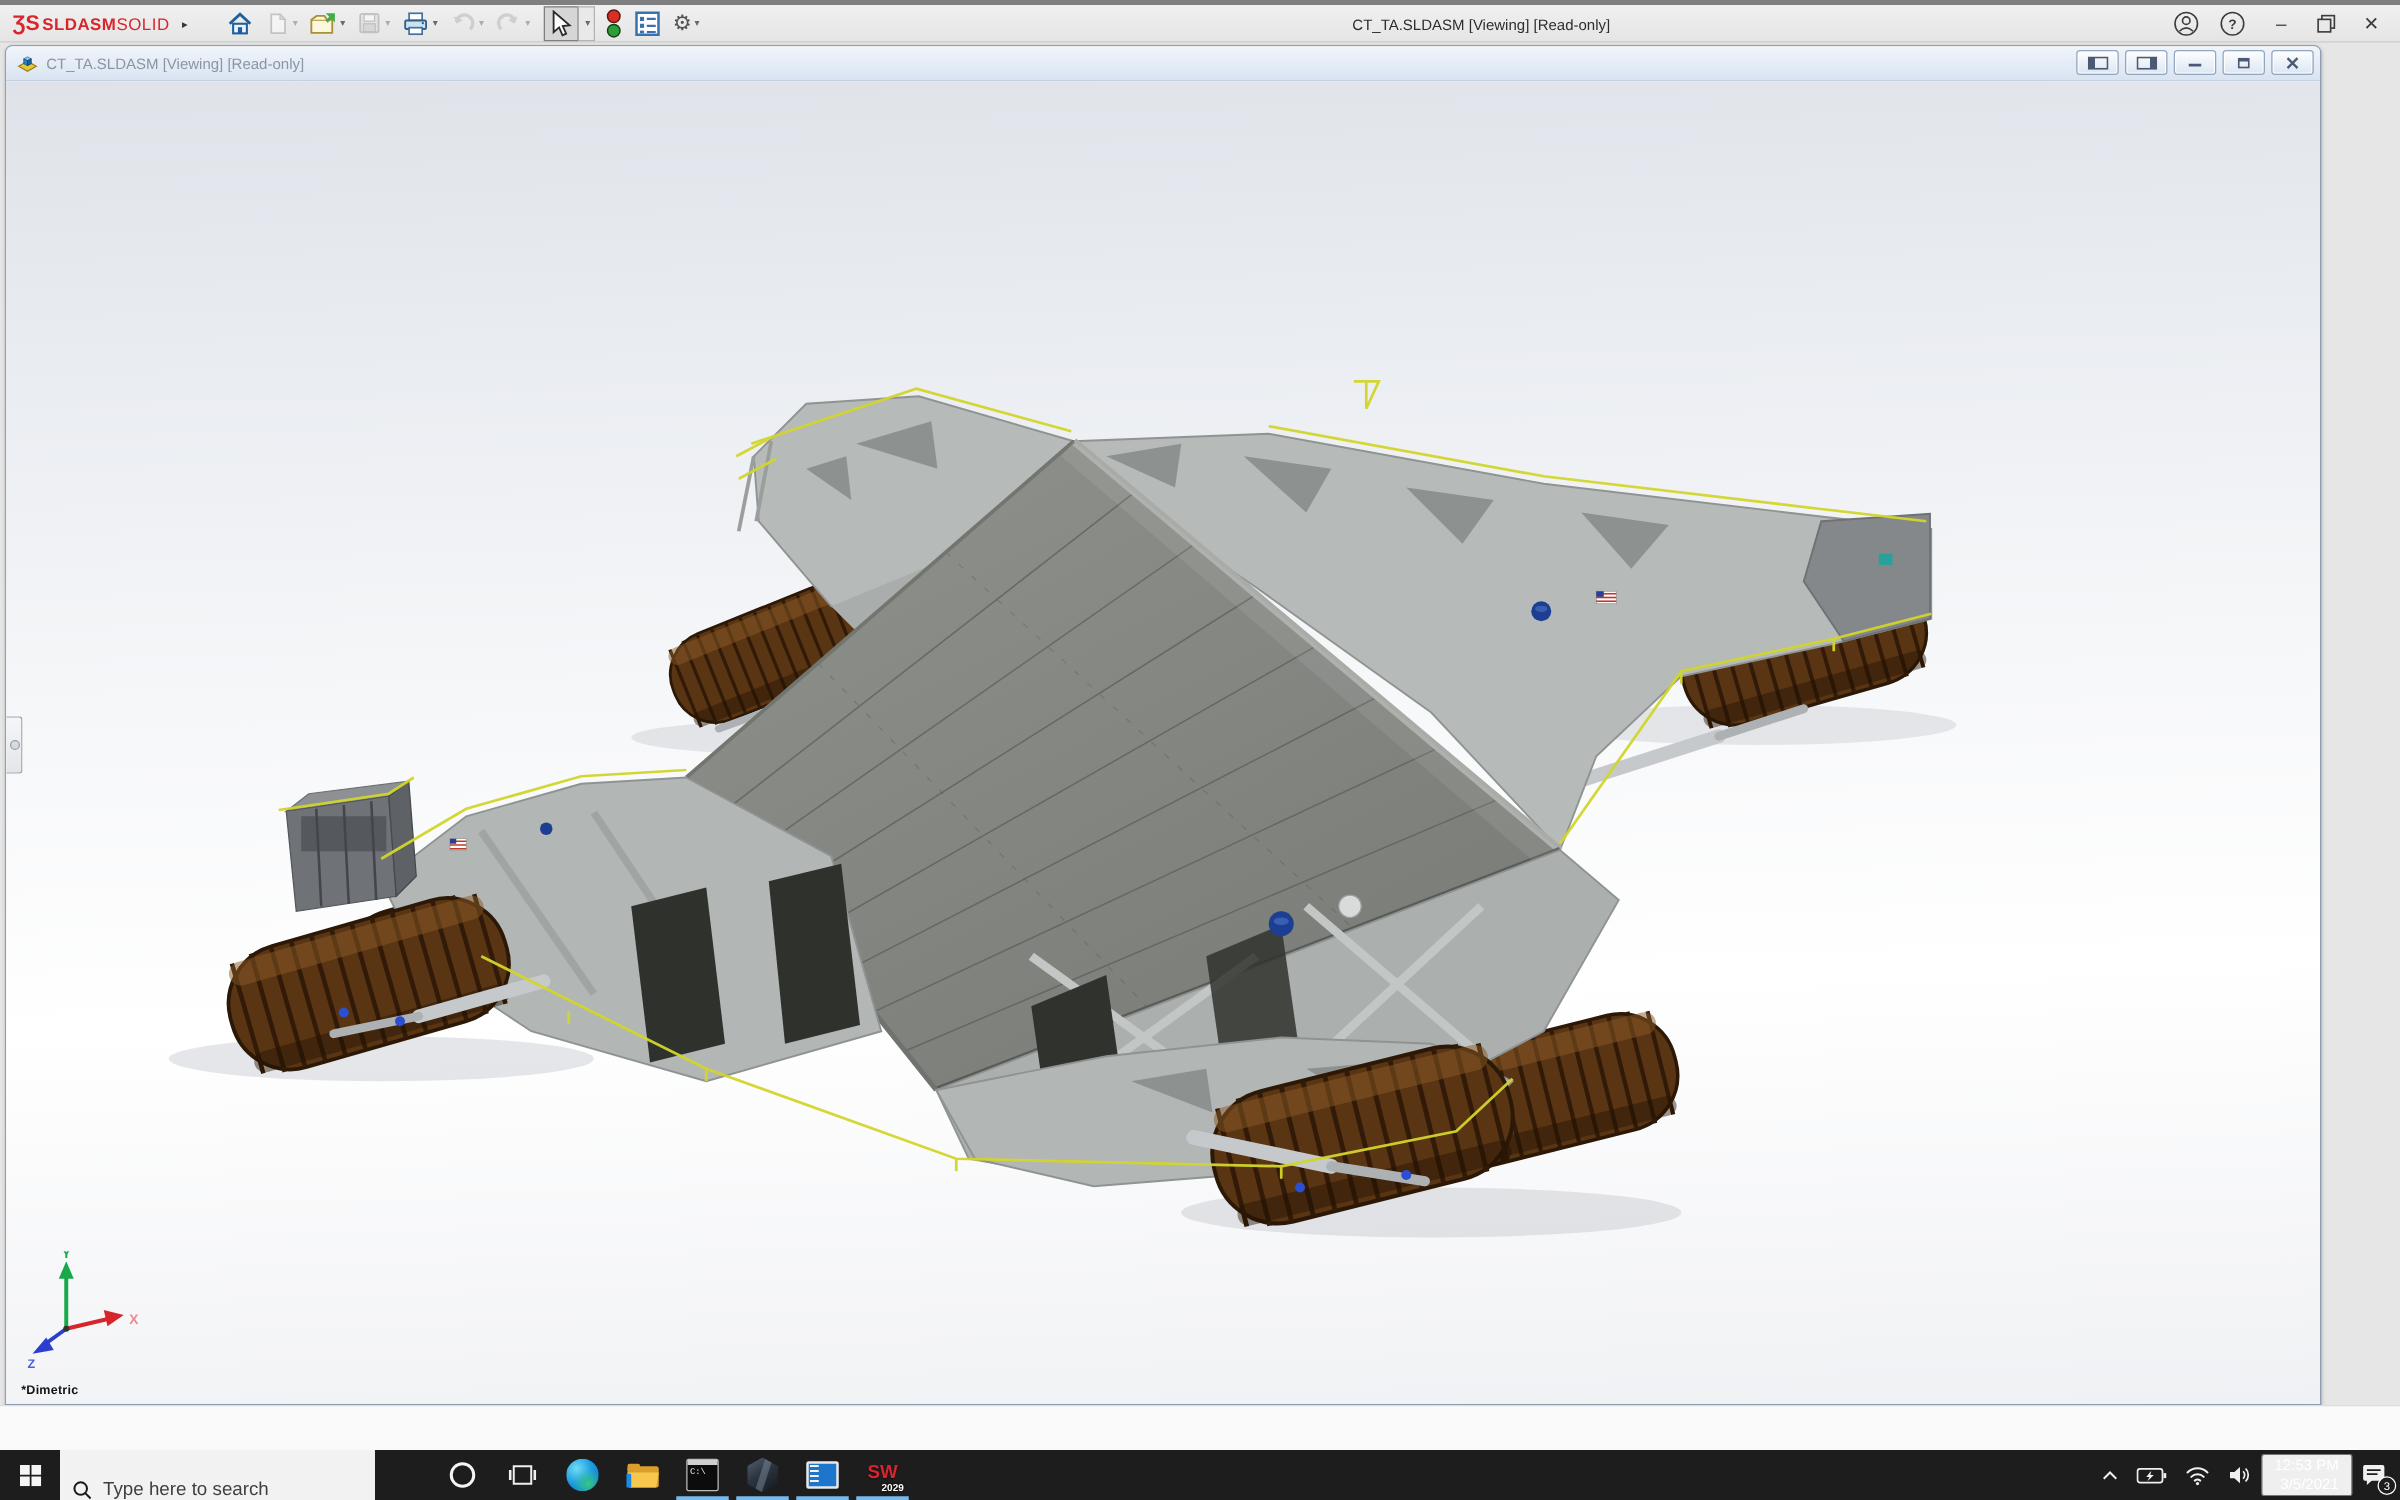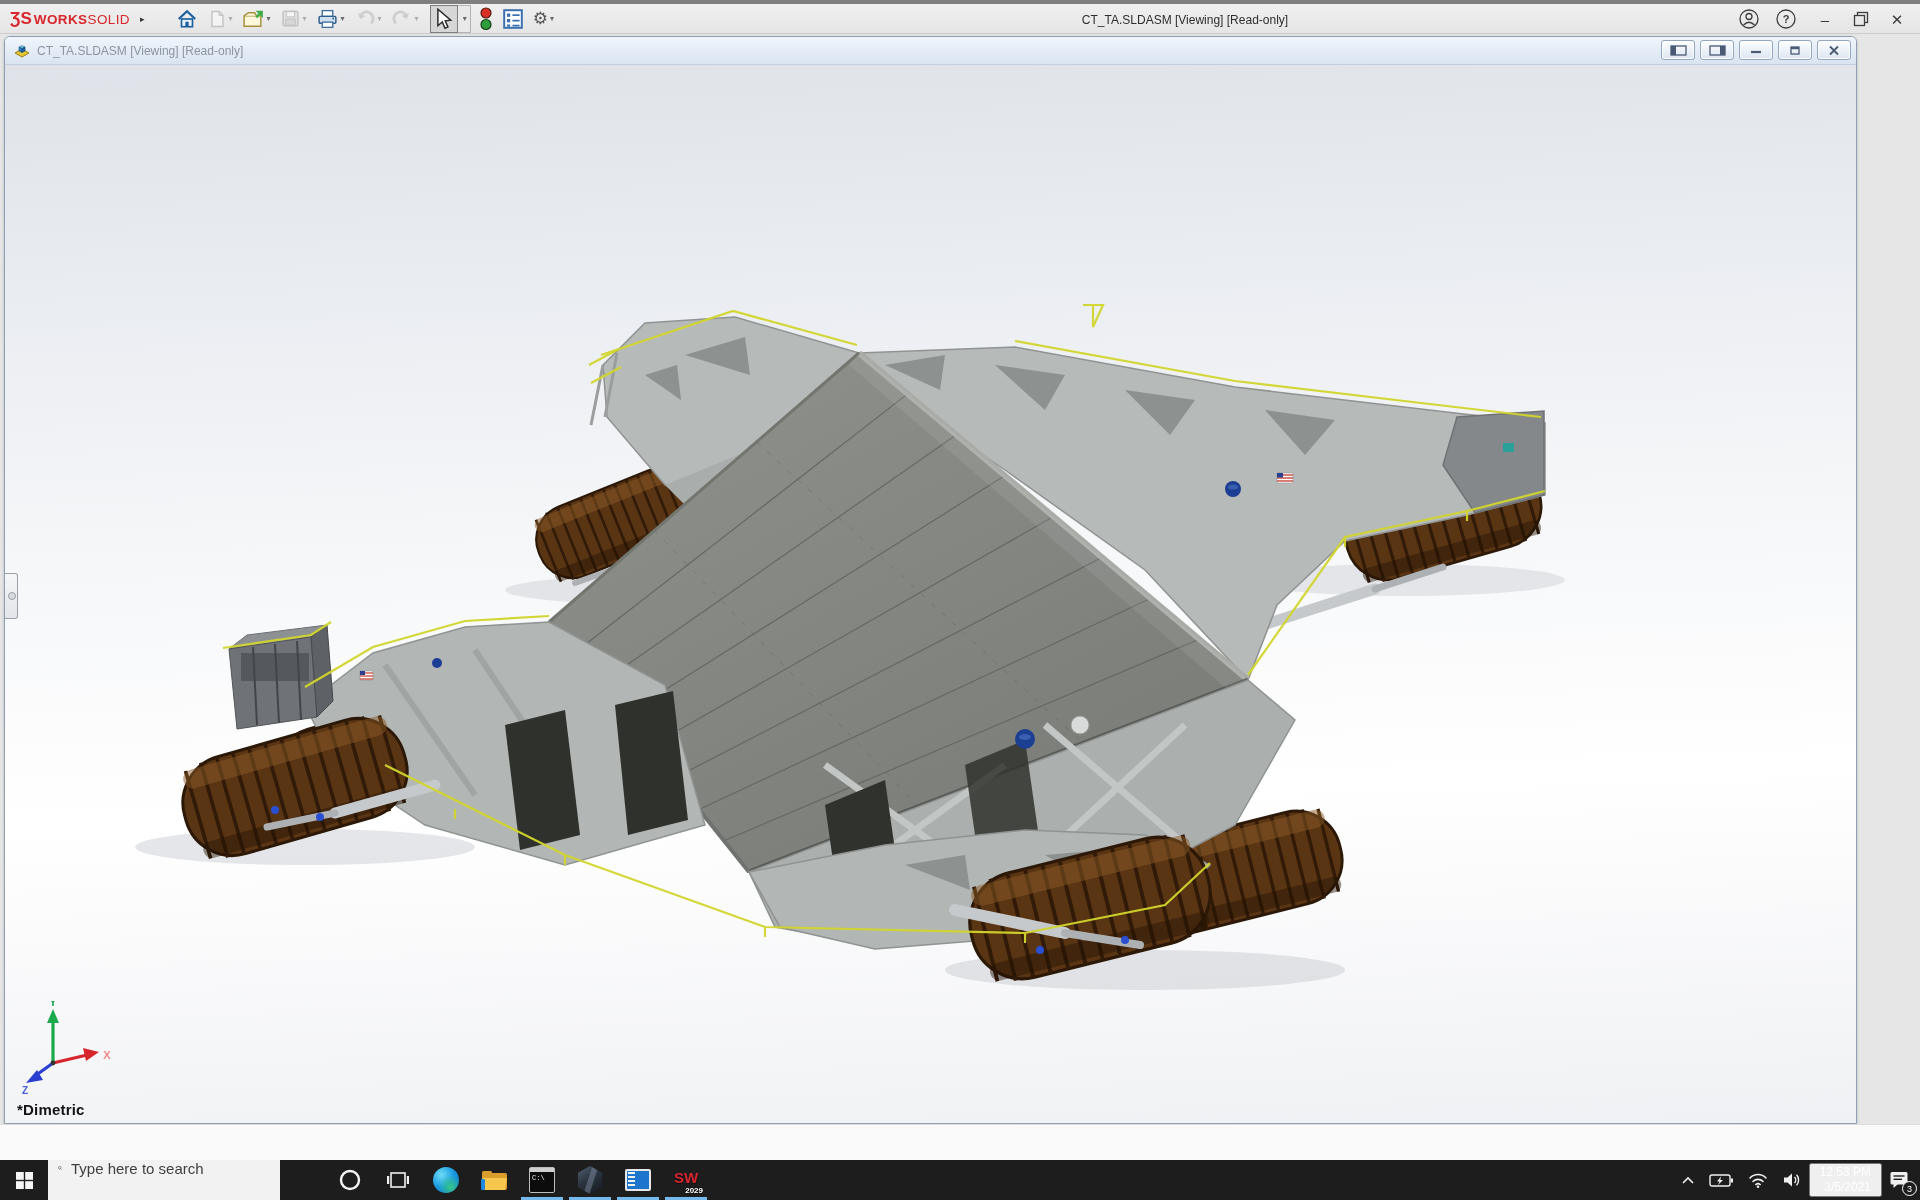--- a/index.html
+++ b/index.html
@@ -30,26 +30,26 @@
 .docwin{position:absolute;top:2px;left:4px;width:1853px;height:1088px;border:1px solid #8fa0b4;border-radius:6px 6px 0 0;background:#fff;box-shadow:0 1px 3px rgba(0,0,0,.22)}
 .doc-titlebar{height:28px;background:linear-gradient(#f0f5fb,#d9e4f1);border-bottom:1px solid #c2cfdf;border-radius:5px 5px 0 0;display:flex;align-items:center;padding:0 8px;position:relative}
 .doc-title{font-size:12px;color:#8c95a0;margin-left:6px;white-space:nowrap}
 .doc-btns{position:absolute;right:5px;top:3px;display:flex}
 .docbtn{width:34px;height:20px;border:1px solid #93a7c0;border-radius:3px;background:linear-gradient(#fdfeff,#dce6f2);display:flex;align-items:center;justify-content:center;margin-left:5px;box-shadow:inset 0 0 0 1px rgba(255,255,255,.85)}
 .viewport{position:absolute;top:28px;left:0;right:0;bottom:0;background:linear-gradient(178deg,#dfe3e9 0%,#e9ecf1 20%,#f6f7f9 45%,#ffffff 68%,#f0f1f4 100%);overflow:hidden}
 #modelsvg{position:absolute;left:0;top:0;width:1851px;height:1059px}
 .vp-tab{position:absolute;left:0;top:508px;width:13px;height:46px;border:1px solid #9aa0a8;border-left:none;background:linear-gradient(#f5f6f8,#e3e5e9);border-radius:0 3px 3px 0}
 .vp-tab::after{content:"";position:absolute;top:50%;left:3px;width:6px;height:6px;border:1px solid #9aa0a8;border-radius:50%;background:#d7dadf;transform:translateY(-50%)}
 .triad{position:absolute;left:14px;bottom:26px}
-.view-name{position:absolute;left:12px;bottom:5px;font-size:15px;font-weight:bold;color:#141414;letter-spacing:.2px}
+.view-name{position:absolute;left:12px;bottom:5px;font-size:10px;font-weight:bold;color:#141414;letter-spacing:.2px}
 
 
 .taskbar{position:absolute;top:1160px;left:0;width:1920px;height:40px;background:#1d1d1d;display:flex;align-items:center;z-index:40}
 .tb-btn{width:48px;height:40px;display:flex;align-items:center;justify-content:center;position:relative;background:none;border:none}
-.searchbox{width:232px;height:40px;background:#f2f2f2;display:flex;align-items:flex-start;padding:0 10px;gap:9px}
+.searchbox{width:252px;height:40px;background:#f2f2f2;display:flex;align-items:flex-end;padding:0 10px;gap:9px}
 .searchbox input{border:none;background:transparent;font-size:15px;color:#111;outline:none;width:215px;font-family:"Liberation Sans",sans-serif}
 .searchbox input::placeholder{color:#3f3f3f;opacity:1}
 .cortana-gap{margin-left:46px}
 .runline{position:absolute;bottom:0;left:3px;width:42px;height:3px;background:#76b9ed}
 .icon-edge{width:26px;height:26px;border-radius:50%;background:radial-gradient(circle at 68% 78%,#35c785 0%,rgba(53,199,133,0) 45%),radial-gradient(circle at 32% 30%,#6fdcf7 0%,#1b9ce0 48%,#0b63c4 100%)}
 .icon-cmd{width:26px;height:26px;background:#0c0c0c;border:1px solid #bdbdbd;border-radius:2px;position:relative}
 .icon-cmd .bar{position:absolute;top:0;left:0;right:0;height:4px;background:#cfcfcf}
 .icon-cmd .txt{position:absolute;top:6px;left:2px;color:#f0f0f0;font-size:7px;font-family:"Liberation Mono",monospace}
 .icon-hex{width:25px;height:28px;background:linear-gradient(145deg,#556272 0%,#2b3440 45%,#12171e 100%);clip-path:polygon(50% 0,100% 25%,100% 75%,50% 100%,0 75%,0 25%);position:relative}
 .icon-hex::after{content:"";position:absolute;left:40%;top:0;width:22%;height:100%;background:#8493a6;opacity:.45;transform:skewX(-18deg)}
@@ -62,21 +62,21 @@
 .tray-btn{height:40px;display:flex;align-items:center;justify-content:center;padding:0 7px;position:relative;background:none;border:none}
 .clock{color:#fff;font-size:12px;text-align:right;line-height:15px;padding:0 9px}
 .badge{position:absolute;right:1px;bottom:4px;width:15px;height:15px;border-radius:50%;background:#1d1d1d;border:1.5px solid #fff;color:#fff;font-size:9px;display:flex;align-items:center;justify-content:center}
 </style>
 </head>
 <body>
 
 <div class="appbar">
   <div class="brand">
     <span class="brand-glyph">ƷS</span>
-    <span class="brand-bold">WORKS</span>
+    <span class="brand-bold">SLDASM</span>
     <span class="brand-light">SOLID</span>
     <span class="brand-expander">▸</span>
   </div>
 
   <div class="tools">
     <div class="tool">
       <svg width="22" height="22" viewBox="0 0 20 20">
           <path d="M2.5 10 L10 3 L17.5 10" fill="none" stroke="#1e5f9e" stroke-width="2"></path>
           <rect x="5" y="10" width="10" height="7" fill="#eaf3fb" stroke="#1e5f9e" stroke-width="1.5"></rect>
           <rect x="8.5" y="12.5" width="3" height="4.5" fill="#1e5f9e"></rect>

